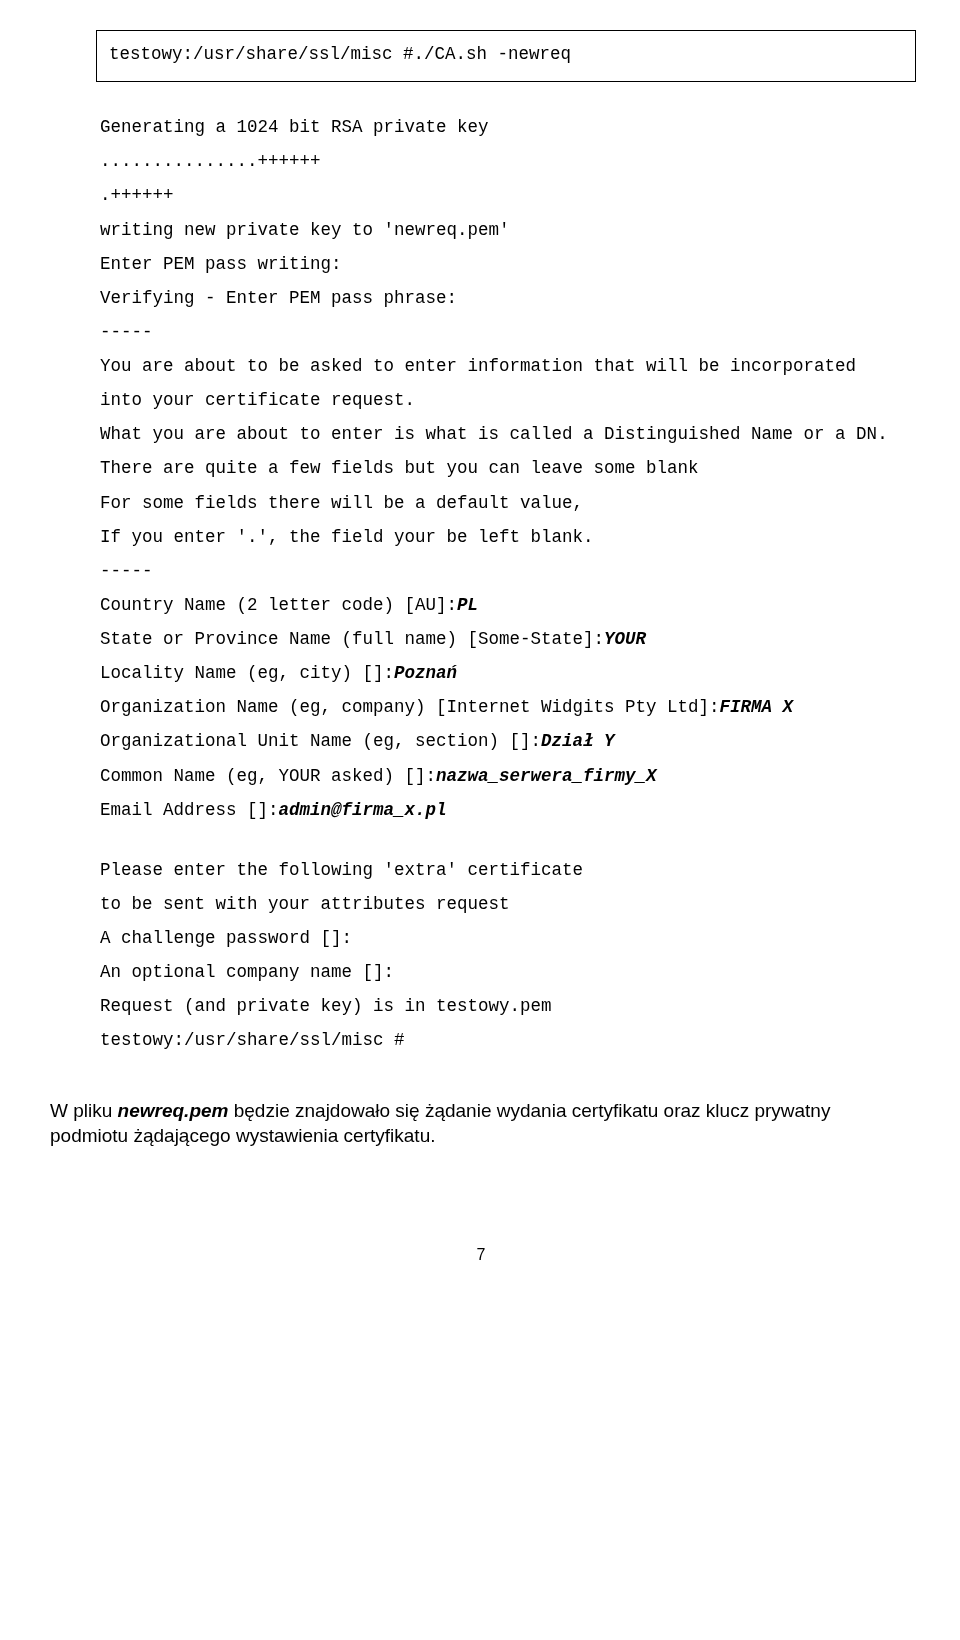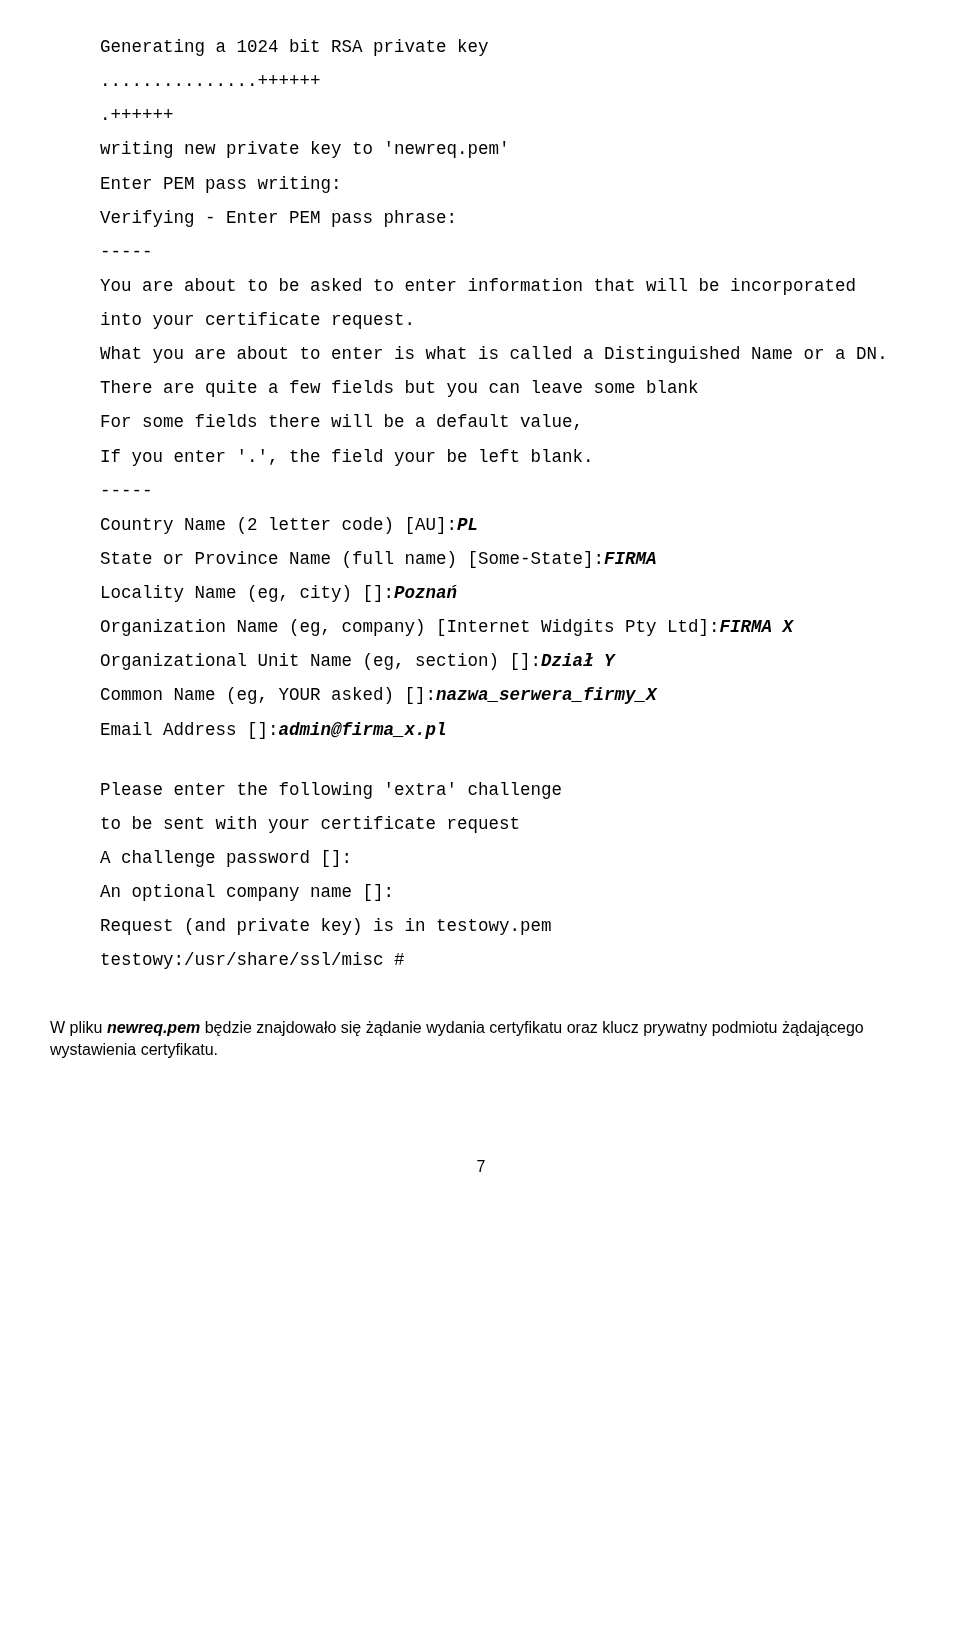--- a/index.html
+++ b/index.html
@@ -23,65 +23,68 @@
     margin-left: -4px;
     margin-right: -4px;
   }
   .block {
     white-space: pre-wrap;
   }
   .bold { font-weight: bold; font-style: italic; }
   .gap { height: 26px; }
   .para {
     font-family: Arial, Helvetica, sans-serif;
-    font-size: 16px;
+    font-size: 19px;
     line-height: 1.35;
     margin-top: 40px;
     margin-left: -50px;
   }
   .pagenum {
     text-align: center;
     font-family: Arial, Helvetica, sans-serif;
     font-size: 16px;
     margin-top: 90px;
     margin-left: -50px;
   }
 </style>
 </head>
 <body>
 
 <div class="page">
 
+  <div class="cmdbox">
+    <span class="block">testowy:/usr/share/ssl/misc #./CA.sh -newreq</span>
+  </div>
 
   <div class="block"><span>Generating a 1024 bit RSA private key</span>
 <span>...............++++++</span>
 <span>.++++++</span>
 <span>writing new private key to 'newreq.pem'</span>
 <span>Enter PEM pass writing:</span>
 <span>Verifying - Enter PEM pass phrase:</span>
 <span>-----</span>
 <span>You are about to be asked to enter information that will be incorporated</span>
 <span>into your certificate request.</span>
 <span>What you are about to enter is what is called a Distinguished Name or a DN.</span>
 <span>There are quite a few fields but you can leave some blank</span>
 <span>For some fields there will be a default value,</span>
 <span>If you enter '.', the field your be left blank.</span>
 <span>-----</span>
 <span>Country Name (2 letter code) [AU]:</span><span class="bold">PL</span>
-<span>State or Province Name (full name) [Some-State]:</span><span class="bold">FIRMA</span>
+<span>State or Province Name (full name) [Some-State]:</span><span class="bold">YOUR</span>
 <span>Locality Name (eg, city) []:</span><span class="bold">Poznań</span>
 <span>Organization Name (eg, company) [Internet Widgits Pty Ltd]:</span><span class="bold">FIRMA X</span>
 <span>Organizational Unit Name (eg, section) []:</span><span class="bold">Dział Y</span>
 <span>Common Name (eg, YOUR asked) []:</span><span class="bold">nazwa_serwera_firmy_X</span>
 <span>Email Address []:</span><span class="bold">admin@firma_x.pl</span></div>
 
   <div class="gap"></div>
 
-  <div class="block"><span>Please enter the following 'extra' challenge</span>
-<span>to be sent with your certificate request</span>
+  <div class="block"><span>Please enter the following 'extra' certificate</span>
+<span>to be sent with your attributes request</span>
 <span>A challenge password []:</span>
 <span>An optional company name []:</span>
 <span>Request (and private key) is in testowy.pem</span>
 <span>testowy:/usr/share/ssl/misc #</span></div>
 
   <div class="para">
     <span>W pliku </span><span class="bold">newreq.pem</span><span> będzie znajdowało się żądanie wydania certyfikatu oraz klucz prywatny podmiotu żądającego wystawienia certyfikatu.</span>
   </div>
 
   <div class="pagenum">7</div>

